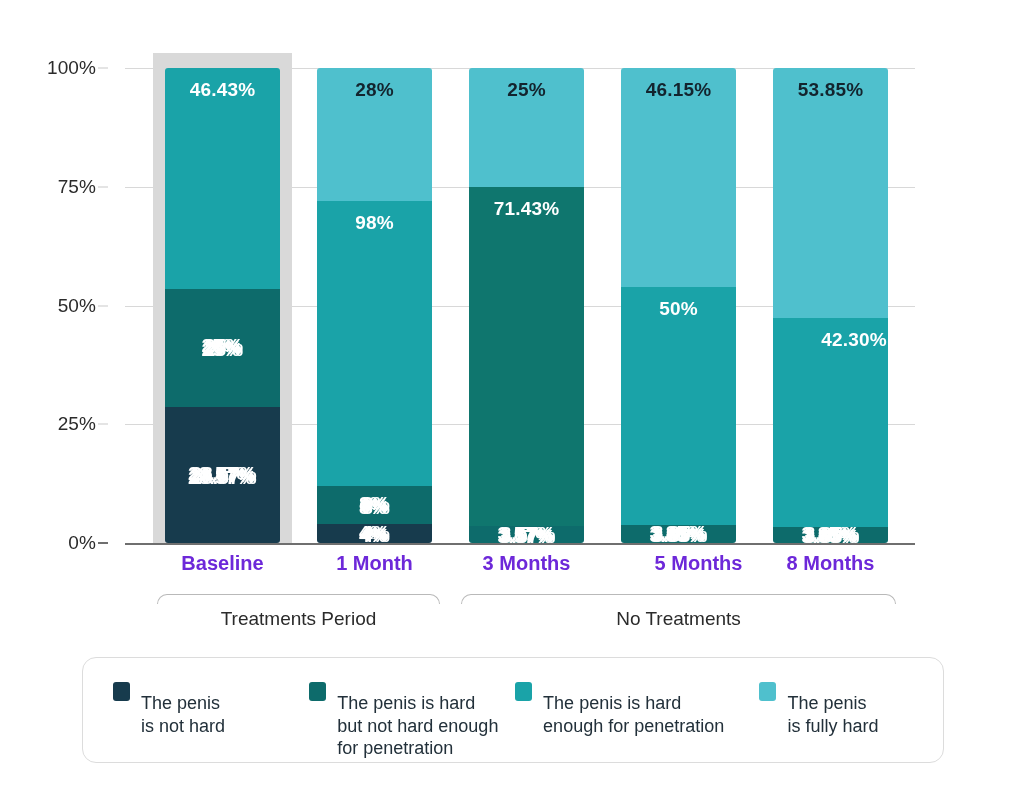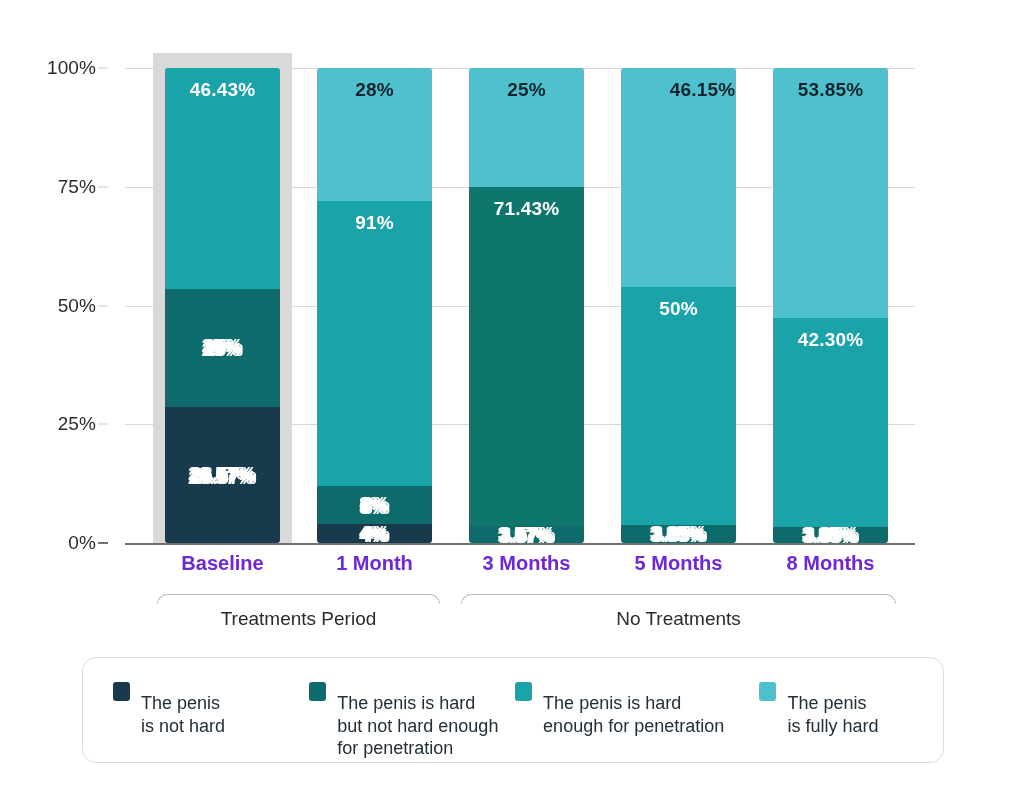--- a/index.html
+++ b/index.html
@@ -288,21 +288,21 @@
         </div>
         <div class="bar-group" style="left: 192px; width: 115px;">
           <div class="bar-stack">
             <div class="seg tiny" style="height: 19px; background: rgb(23, 59, 77);">
               <span class="seg-label light">4%</span>
             </div>
             <div class="seg" style="height: 38px; background: rgb(13, 107, 107);">
               <span class="seg-label light">8%</span>
             </div>
             <div class="seg anchor-top" style="height: 285px; background: rgb(26, 163, 168);">
-              <span class="seg-label light plain">91%</span>
+              <span class="seg-label light plain">98%</span>
             </div>
             <div class="seg anchor-top" style="height: 133px; background: rgb(79, 192, 205);">
               <span class="seg-label dark">28%</span>
             </div>
           </div>
         </div>
         <div class="bar-group" style="left: 344px; width: 115px;">
           <div class="bar-stack">
             <div class="seg tiny" style="height: 16.9575px; background: rgb(13, 107, 107);">
               <span class="seg-label light">3.57%</span>
@@ -316,46 +316,46 @@
           </div>
         </div>
         <div class="bar-group" style="left: 496px; width: 115px;">
           <div class="bar-stack">
             <div class="seg tiny" style="height: 18.2875px; background: rgb(13, 107, 107);">
               <span class="seg-label light">3.85%</span>
             </div>
             <div class="seg anchor-top" style="height: 237.5px; background: rgb(26, 163, 168);">
               <span class="seg-label light plain">50%</span>
             </div>
-            <div class="seg anchor-top" style="height: 219.212px; background: rgb(79, 192, 205); padding-left: 48px;">
+            <div class="seg anchor-top" style="height: 219.212px; background: rgb(79, 192, 205);">
               <span class="seg-label dark">46.15%</span>
             </div>
           </div>
         </div>
         <div class="bar-group" style="left: 648px; width: 115px;">
           <div class="bar-stack">
             <div class="seg tiny" style="height: 18.2875px; background: rgb(13, 107, 107);">
               <span class="seg-label light">3.85%</span>
             </div>
-            <div class="seg anchor-top" style="height: 247px; background: rgb(26, 163, 168);">
+            <div class="seg anchor-top" style="height: 247px; background: rgb(26, 163, 168); padding-left: 47px;">
               <span class="seg-label light plain">42.30%</span>
             </div>
             <div class="seg anchor-top" style="height: 294px; background: rgb(79, 192, 205);">
               <span class="seg-label dark">53.85%</span>
             </div>
           </div>
         </div>
       </div>
   </div>
 
   <div class="x-labels" id="x-labels">
       <div class="x-label" style="left: 40px; width: 115px;">Baseline</div>
       <div class="x-label" style="left: 192px; width: 115px;">1 Month</div>
       <div class="x-label" style="left: 344px; width: 115px;">3 Months</div>
-      <div class="x-label" style="left: 496px; width: 115px;">5 Months</div>
+      <div class="x-label" style="left: 516px; width: 115px;">5 Months</div>
       <div class="x-label" style="left: 648px; width: 115px;">8 Months</div>
     </div>
 
   <div class="brackets" id="brackets">
       <div class="bracket" style="left: 32px; width: 283px;">
         <div class="bracket-line"></div>
         <div class="bracket-caption">Treatments Period</div>
       </div>
       <div class="bracket" style="left: 336px; width: 435px;">
         <div class="bracket-line"></div>

